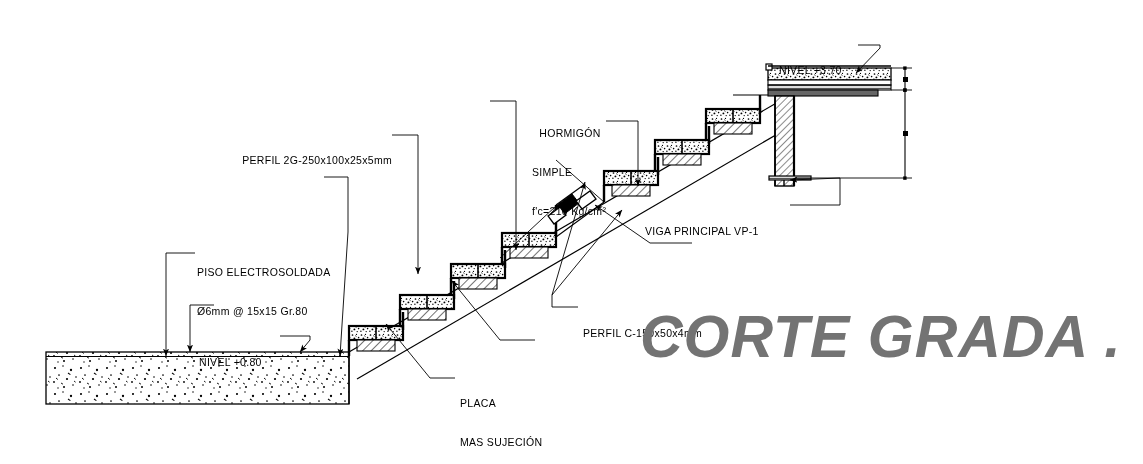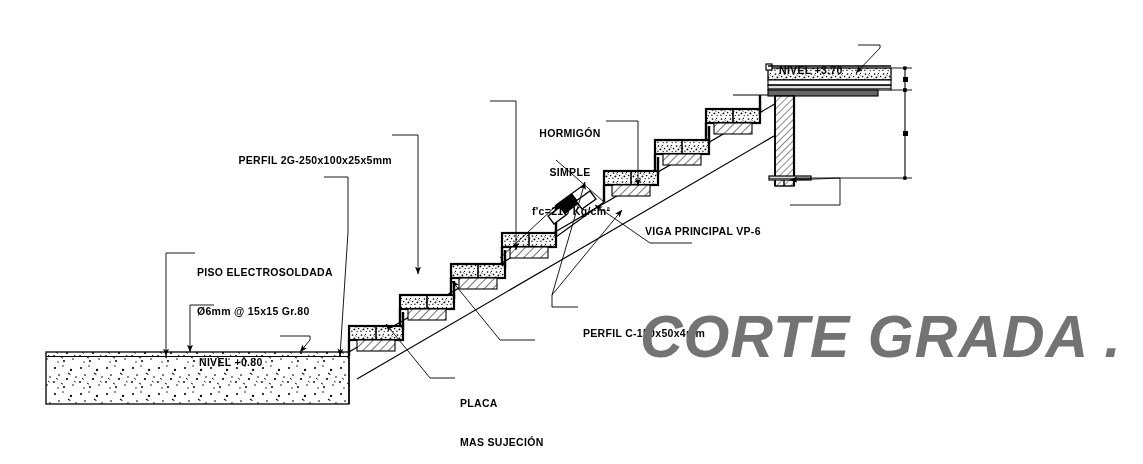--- a/index.html
+++ b/index.html
@@ -26,21 +26,21 @@
     height: 464px;
   }
   .note {
     position: absolute;
     font-family: "Liberation Sans", sans-serif;
     font-size: 10.5px;
     line-height: 13px;
     color: #000000;
     letter-spacing: 0.3px;
     white-space: pre;
-    font-weight: 700;
+    font-weight: 400;
   }
   .note.r { text-align: right; }
   .title-text {
     position: absolute;
     font-family: "Liberation Sans", sans-serif;
     font-style: italic;
     font-weight: bold;
     font-size: 59px;
     letter-spacing: 1px;
     color: #737373;
@@ -265,30 +265,30 @@
   </div>
 
 
   <div class="note" style="left:199px; top:330px;">
     <div>NIVEL +0.80</div>
   </div>
 
 
   <div class="note" style="left:532px; top:101px; width:76px;">
     <div style="text-align:center;">HORMIGÓN</div>
-    <div style="text-align:center;">SIMPLE</div>
+    <div style="text-align:left;">SIMPLE</div>
     <div style="text-align:left;">f'c=210 Kg/cm²</div>
   </div>
 
   <div class="note" style="left:779px; top:38px;">
     <div>NIVEL +3.70</div>
   </div>
 
   <div class="note" style="left:645px; top:199px;">
-    <div>VIGA PRINCIPAL VP-6</div>
+    <div>VIGA PRINCIPAL VP-1</div>
   </div>
 
 
   <div class="note" style="left:583px; top:301px;">
     <div>PERFIL C-150x50x4mm</div>
   </div>
 
 
   <div class="note" style="left:460px; top:371px;">
     <div>PLACA</div>

